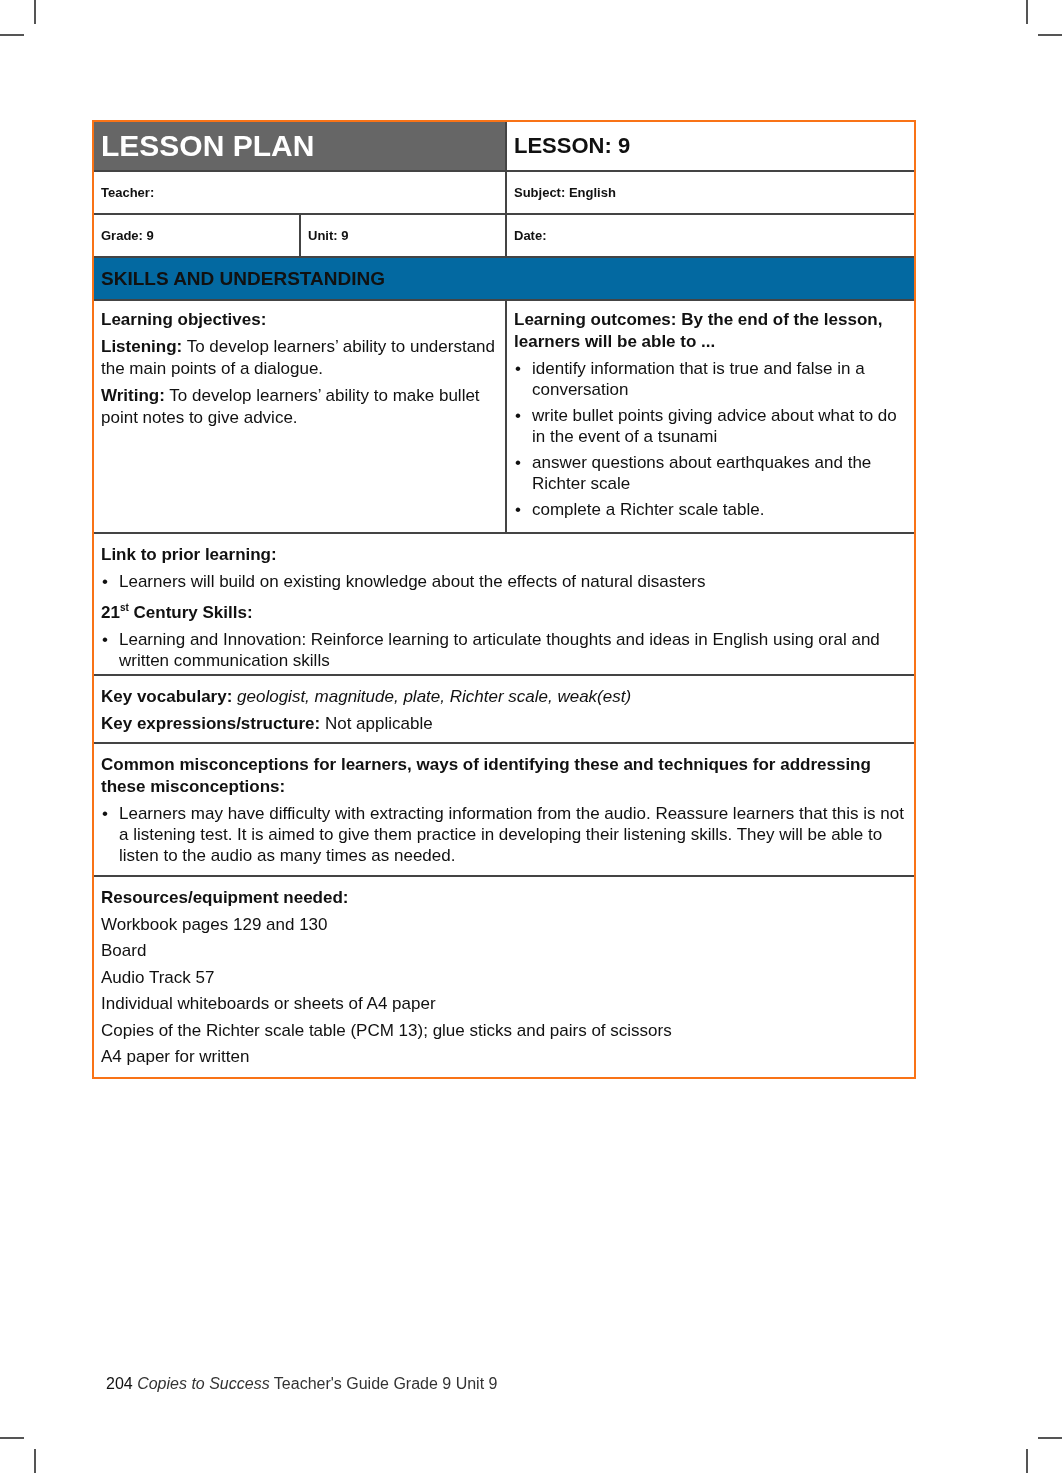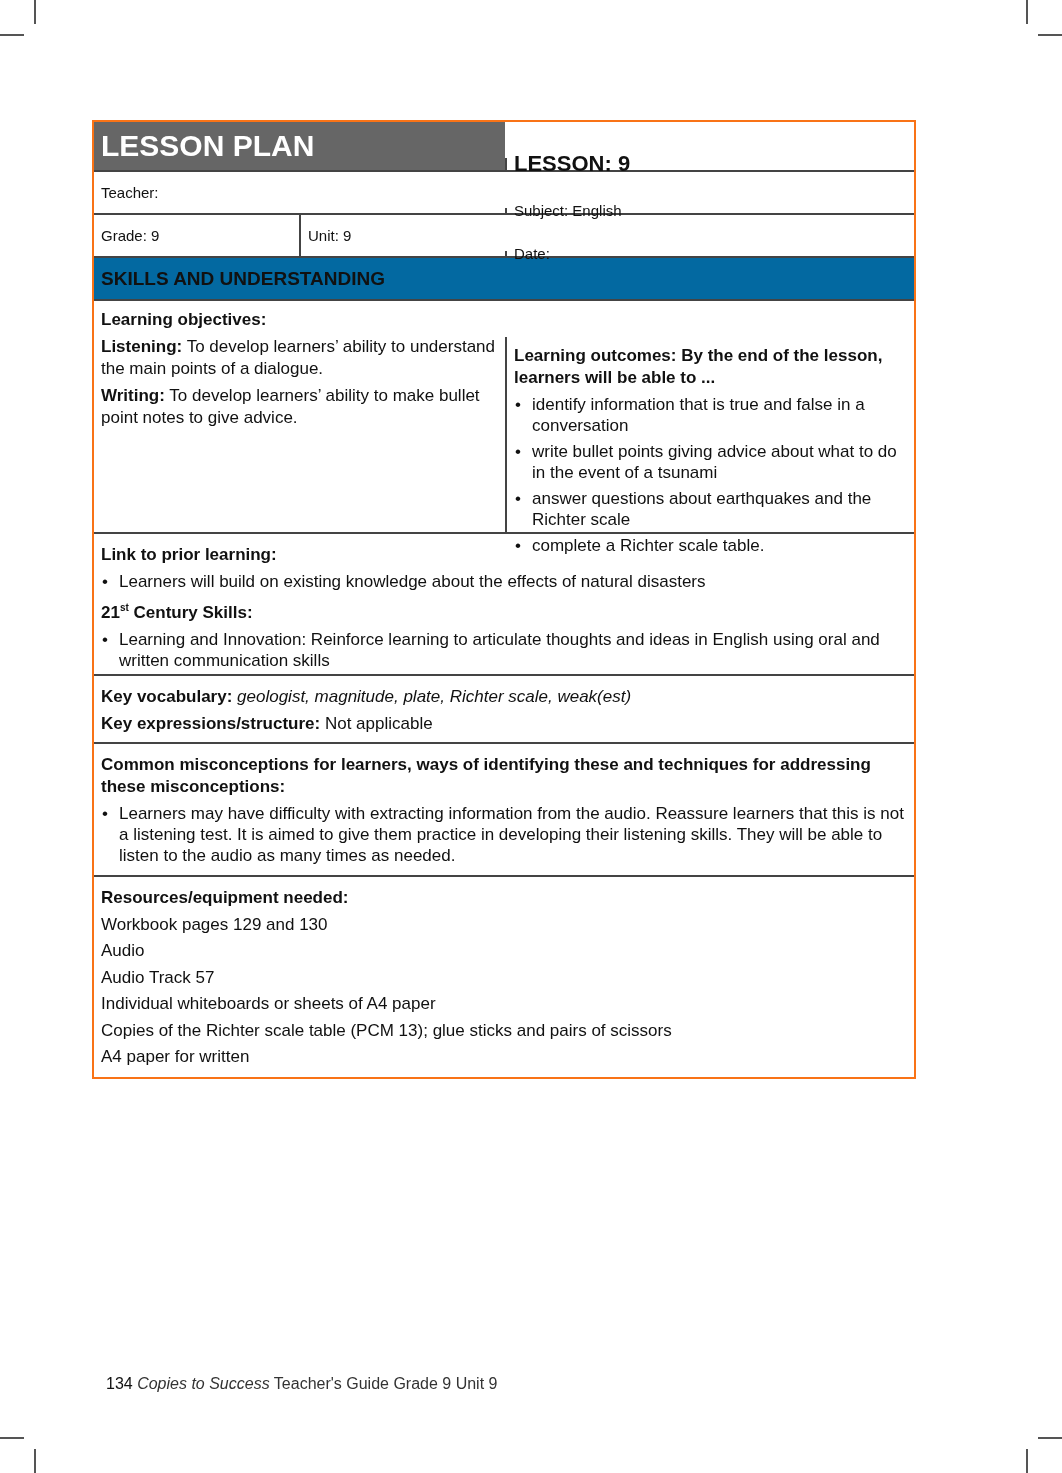--- a/index.html
+++ b/index.html
@@ -13,28 +13,28 @@
 
   .plan {
     position: absolute; left: 92px; top: 120px; width: 824px;
     border: 2px solid #f97316; box-sizing: border-box;
   }
   .row { display: flex; border-bottom: 2px solid #444444; box-sizing: border-box; }
   .row:last-child { border-bottom: none; }
   .cell { box-sizing: border-box; padding: 0 7px; }
   .cell + .cell { border-left: 2px solid #444444; }
   .half { width: 411px; flex: 0 0 411px; }
-  .half2 { flex: 1 1 auto; margin-top: 36px; }
+  .half2 { flex: 1 1 auto; }
   .quarter { width: 205px; flex: 0 0 205px; text-align: center; }
 
   .title-row { height: 50px; }
   .title-cell { background: #666666; color: #ffffff; font-weight: bold; font-size: 30px; display: flex; align-items: center; }
   .lesson-cell { font-weight: bold; font-size: 22px; display: flex; align-items: center; }
   .hdr-row { height: 43px; }
-  .hdr-cell { font-weight: normal; font-size: 15px; display: flex; align-items: center; }
+  .hdr-cell { font-weight: bold; font-size: 13px; display: flex; align-items: center; }
   .section-row { height: 43px; background: #0369a1; }
   .section-cell { font-weight: bold; font-size: 19px; display: flex; align-items: center; flex: 1; }
 
   .body-text { font-size: 17px; line-height: 22px; }
   .b { font-weight: bold; }
   .i { font-style: italic; }
   .para { margin: 0 0 5px 0; }
   ul.bul { list-style: none; margin: 0; padding: 0; }
   ul.bul li { position: relative; padding-left: 18px; margin-bottom: 5px; font-size: 17px; line-height: 21px; }
   ul.bul li::before { content: "\2022"; position: absolute; left: 1px; top: 0; }
@@ -126,26 +126,26 @@
       <ul class="bul">
         <li>Learners may have difficulty with extracting information from the audio. Reassure learners that this is not a listening test. It is aimed to give them practice in developing their listening skills. They will be able to listen to the audio as many times as needed.</li>
       </ul>
     </div>
   </div>
 
   <div class="row" style="height:200px;">
     <div class="block body-text">
       <div class="res-line b">Resources/equipment needed:</div>
       <div class="res-line">Workbook pages 129 and 130</div>
-      <div class="res-line">Audio</div>
+      <div class="res-line">Board</div>
       <div class="res-line">Audio Track 57</div>
       <div class="res-line">Individual whiteboards or sheets of A4 paper</div>
       <div class="res-line">Copies of the Richter scale table (PCM 13); glue sticks and pairs of scissors</div>
       <div class="res-line">A4 paper for written</div>
     </div>
   </div>
 
 </div>
 
 <div class="footer">
-  <span class="pg">134</span>
+  <span class="pg">204</span>
   <span class="i">Copies to Success</span><span> Teacher's Guide Grade 9 Unit 9</span>
 </div>
 
 </body></html>

